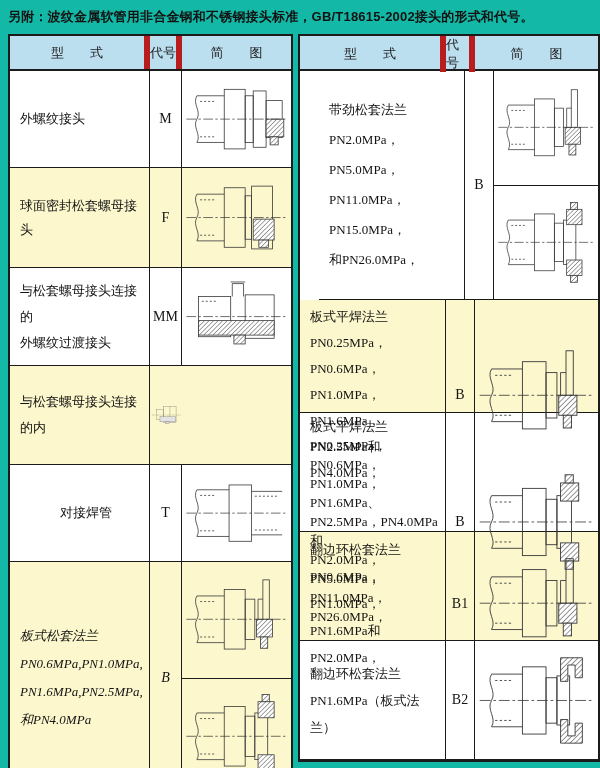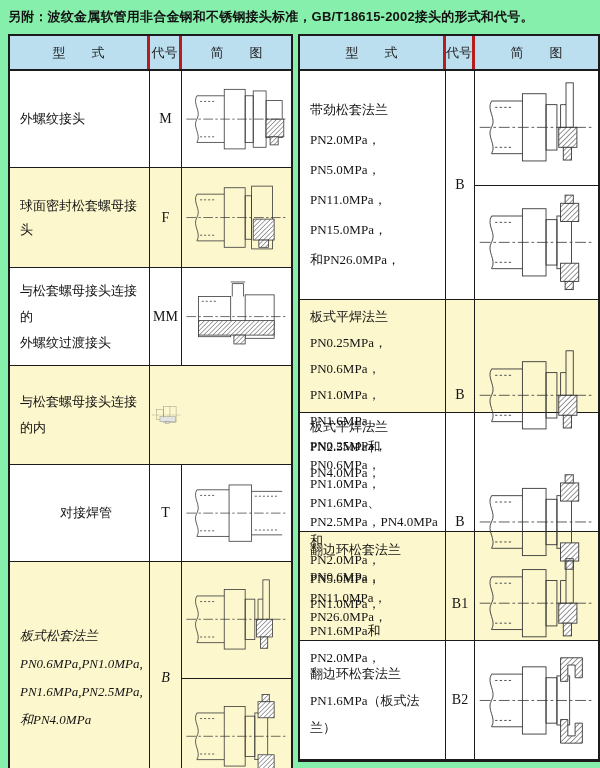--- a/index.html
+++ b/index.html
@@ -2,37 +2,37 @@
 <html><head>
 <meta charset="utf-8">
 <style>
   html,body{margin:0;padding:0;}
   body{
     width:600px;height:768px;
     background:#ffffff;
     font-family:"Liberation Sans","DejaVu Sans",sans-serif;
     -webkit-font-smoothing:antialiased;
   }
-  .page{position:relative;width:600px;height:768px;overflow:hidden;background:#86efac;}
+  .page{position:relative;width:600px;height:768px;overflow:hidden;background:#14b8a6;}
   .title{
     position:absolute;left:8px;top:8px;width:588px;
     font-size:13px;font-weight:bold;color:#121212;letter-spacing:.2px;
     white-space:nowrap;
   }
   .tables{position:absolute;left:8px;top:34px;display:flex;gap:5px;align-items:flex-start;}
   .tbl{border:2px solid #1b1b1b;border-bottom-width:3px;background:#ffffff;}
   .tbl.left{width:281px;}
   .tbl.right{width:298px;}
   .hdr,.row{display:grid;}
   .tbl.left .hdr,.tbl.left .row{grid-template-columns:140px 32px 1fr;}
   .tbl.right .hdr,.tbl.right .row{grid-template-columns:146px 29px 1fr;}
   .hdr{height:33px;background:#bcdff0;border-bottom:2px solid #1b1b1b;}
   .hdr>div{
     display:flex;align-items:center;justify-content:center;
-    font-size:13px;color:#1c1c1c;border-right:3px solid #b91c1c;
+    font-size:13px;color:#1c1c1c;border-right:6px solid #b91c1c;
   }
   .hdr>div:last-child{border-right:none;}
   .row{border-bottom:1px solid #1b1b1b;background:#ffffff;}
   .row:last-child{border-bottom:none;}
   .row.yellow{background:#fcf7cc;}
   .c-type{
     display:flex;flex-direction:column;justify-content:center;
     padding:4px 2px 4px 10px;
     font-family:"Liberation Serif","DejaVu Serif",serif;
     font-size:13px;color:#131313;line-height:24px;
@@ -237,21 +237,21 @@
             </div>
           </div>
         </div>
       </div>
     <div class="tbl right">
         <div class="hdr">
           <div>型　　式</div>
           <div>代号</div>
           <div>简　　图</div>
         </div>
-        <div class="row" style="height: 228px;">
+        <div class="row" style="height: 228px; margin-left: 19px;">
           <div class="c-type" style="line-height: 30px;">
             <div>带劲松套法兰</div>
             <div>PN2.0MPa，PN5.0MPa，</div>
             <div>PN11.0MPa，PN15.0MPa，</div>
             <div>和PN26.0MPa，</div>
           </div>
           <div class="c-code">B</div>
           <div class="c-diag">
             <div class="d">
               <svg class="diag" viewBox="0 0 130 110" preserveAspectRatio="xMidYMid meet">

